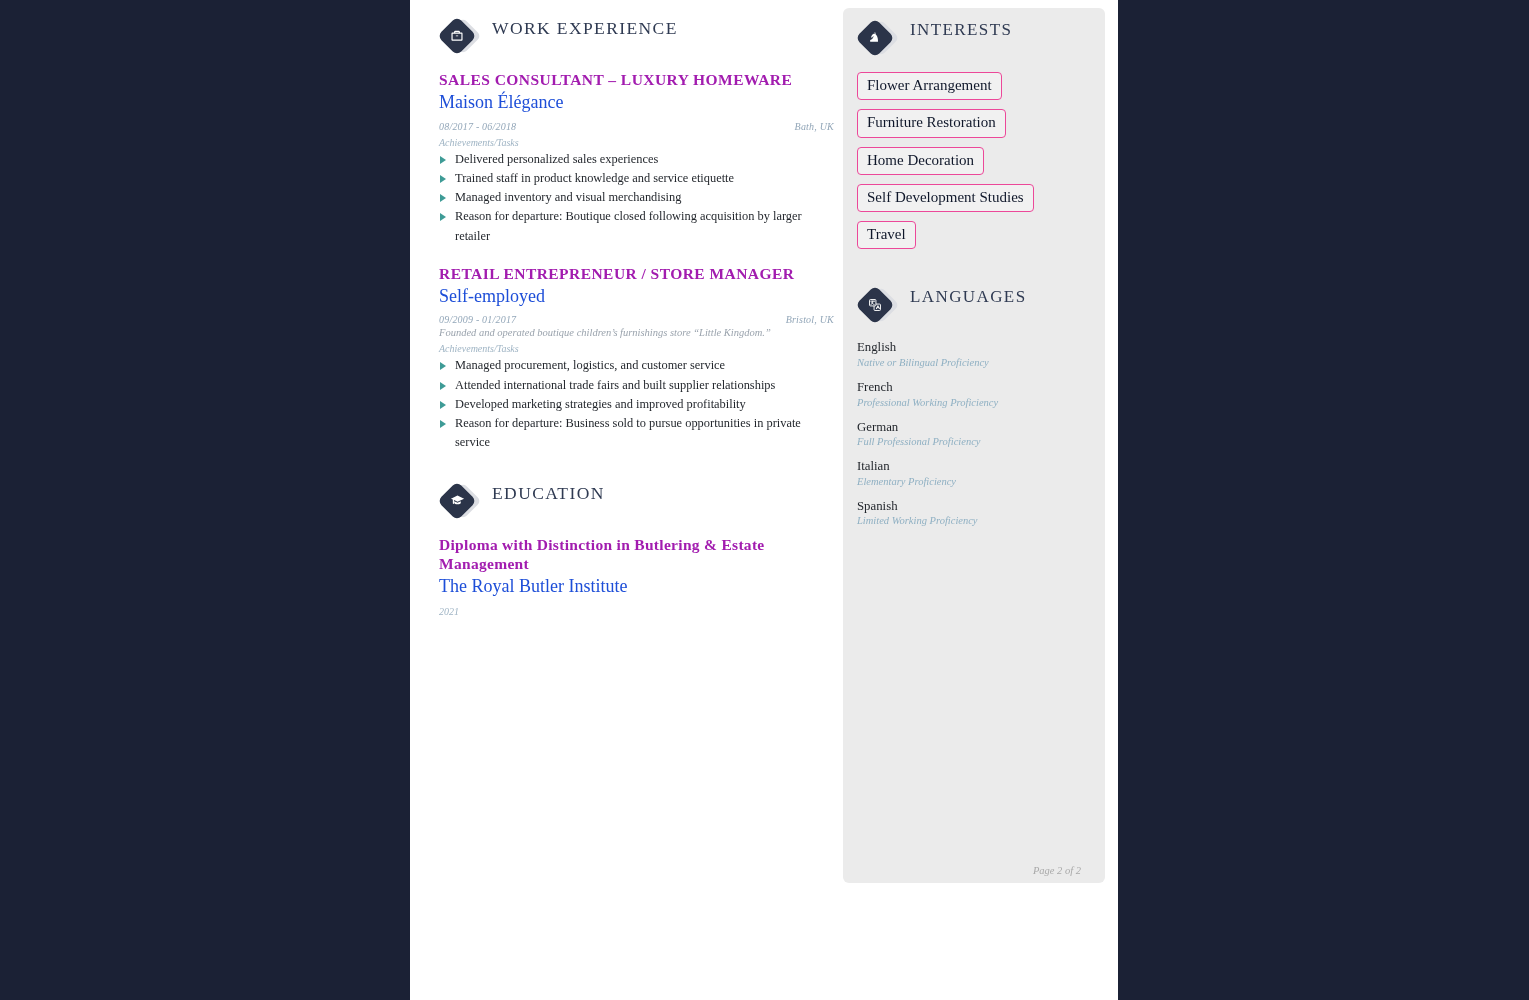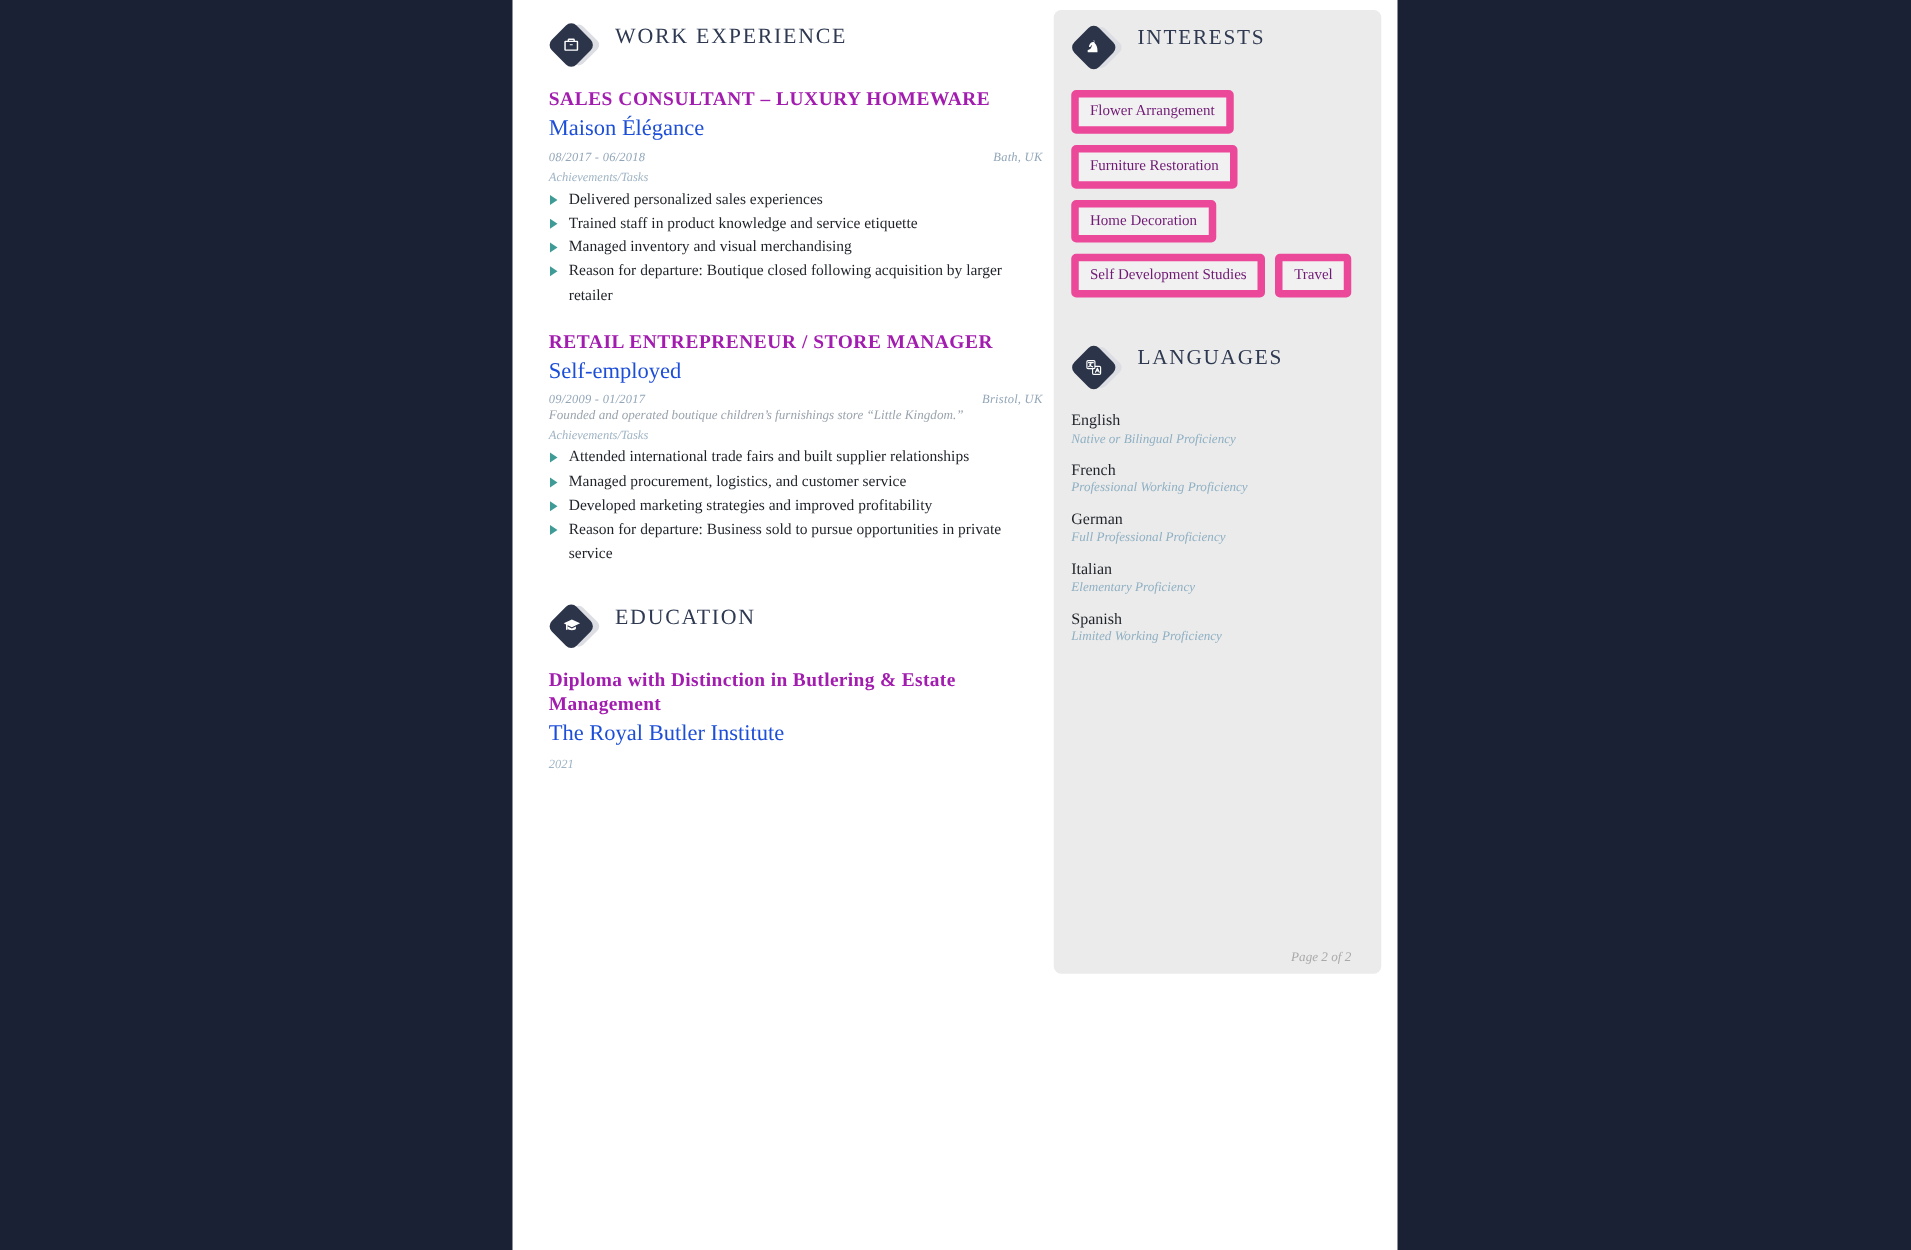--- a/index.html
+++ b/index.html
@@ -157,40 +157,40 @@
     font-size: 10px;
     color: #9fb4c4;
     margin-top: 7px;
   }
   
   #sidebar {
     position: absolute;
     left: 433px;
     top: 8px;
     width: 262px;
-    height: 771px;
+    height: 875px;
     background: #ebebeb;
     border-radius: 6px;
     box-sizing: border-box;
     padding: 12px 14px 0 14px;
   }
   #sidebar .section-title { font-size: 17px; }
   .tags {
     display: flex;
     flex-wrap: wrap;
     gap: 9px 8px;
     margin-top: 2px;
   }
   .tag {
-    border: 6px solid #ec4899;
+    border: 1px solid #ec4899;
     border-radius: 4px;
     background: #f1f1f1;
     padding: 4px 9px 5px 9px;
-    font-size: 12px;
-    color: #701a75;
+    font-size: 15px;
+    color: #0f172a;
     line-height: 1.15;
     white-space: nowrap;
   }
   #languages-section { margin-top: 38px; }
   .lang-item { margin-bottom: 11px; }
   .lang-name {
     font-size: 12.8px;
     color: #1f2329;
     line-height: 1.3;
   }
@@ -249,22 +249,22 @@
       <div class="entry" id="entry-work-2">
         <div class="entry-title caps">RETAIL ENTREPRENEUR / STORE MANAGER</div>
         <div class="entry-org">Self-employed</div>
         <div class="entry-meta">
           <span>09/2009 - 01/2017</span>
           <span>Bristol, UK</span>
         </div>
         <div class="entry-note">Founded and operated boutique children’s furnishings store “Little Kingdom.”</div>
         <div class="entry-sublabel">Achievements/Tasks</div>
         <ul class="bullets">
+          <li><span class="tri"></span><span>Managed procurement, logistics, and customer service</span></li>
           <li><span class="tri"></span><span>Attended international trade fairs and built supplier relationships</span></li>
-          <li><span class="tri"></span><span>Managed procurement, logistics, and customer service</span></li>
           <li><span class="tri"></span><span>Developed marketing strategies and improved profitability</span></li>
           <li><span class="tri"></span><span>Reason for departure: Business sold to pursue opportunities in private service</span></li>
         </ul>
       </div>
     </section>
 
     <section id="education-section">
       <div class="section-head">
         <span class="diamond-wrap">
           <span class="diamond-shadow"></span>

